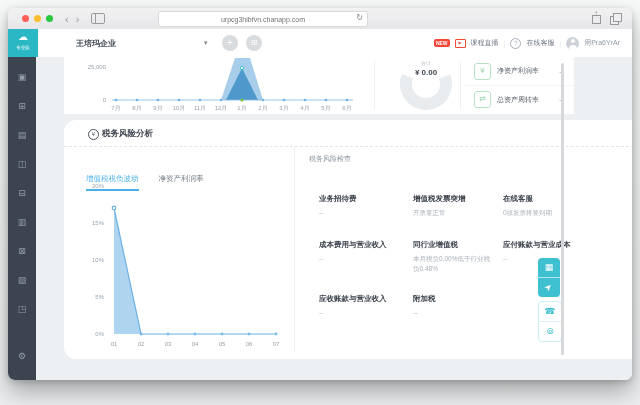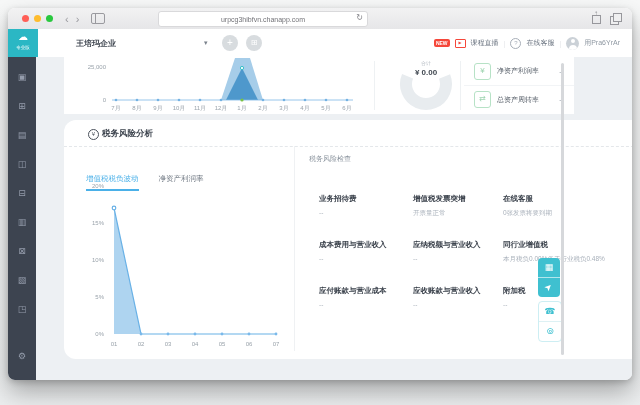--- a/index.html
+++ b/index.html
@@ -269,24 +269,20 @@
             </div>
             <div class="cell">
               <div class="ct">在线客服</div>
               <div class="cv">0张发票将要到期</div>
             </div>
             <div class="cell">
               <div class="ct">成本费用与营业收入</div>
               <div class="cv">--</div>
             </div>
             <div class="cell">
-              <div class="ct">应纳税额与营业收入</div>
-              <div class="cv">--</div>
-            </div>
-            <div class="cell">
               <div class="ct">同行业增值税</div>
               <div class="cv">本月税负0.00%低于行业税负0.48%</div>
             </div>
             <div class="cell">
               <div class="ct">应付账款与营业成本</div>
               <div class="cv">--</div>
             </div>
             <div class="cell">
               <div class="ct">应收账款与营业收入</div>
               <div class="cv">--</div>

